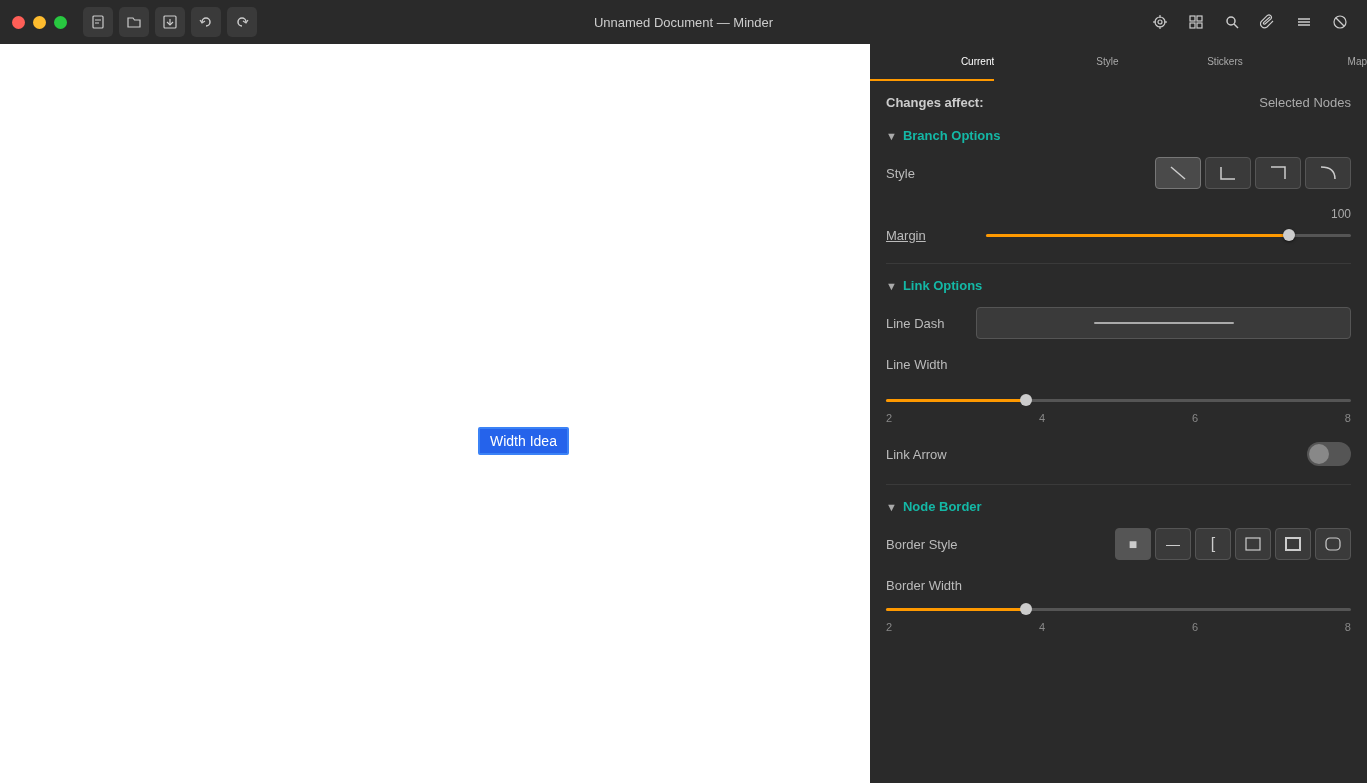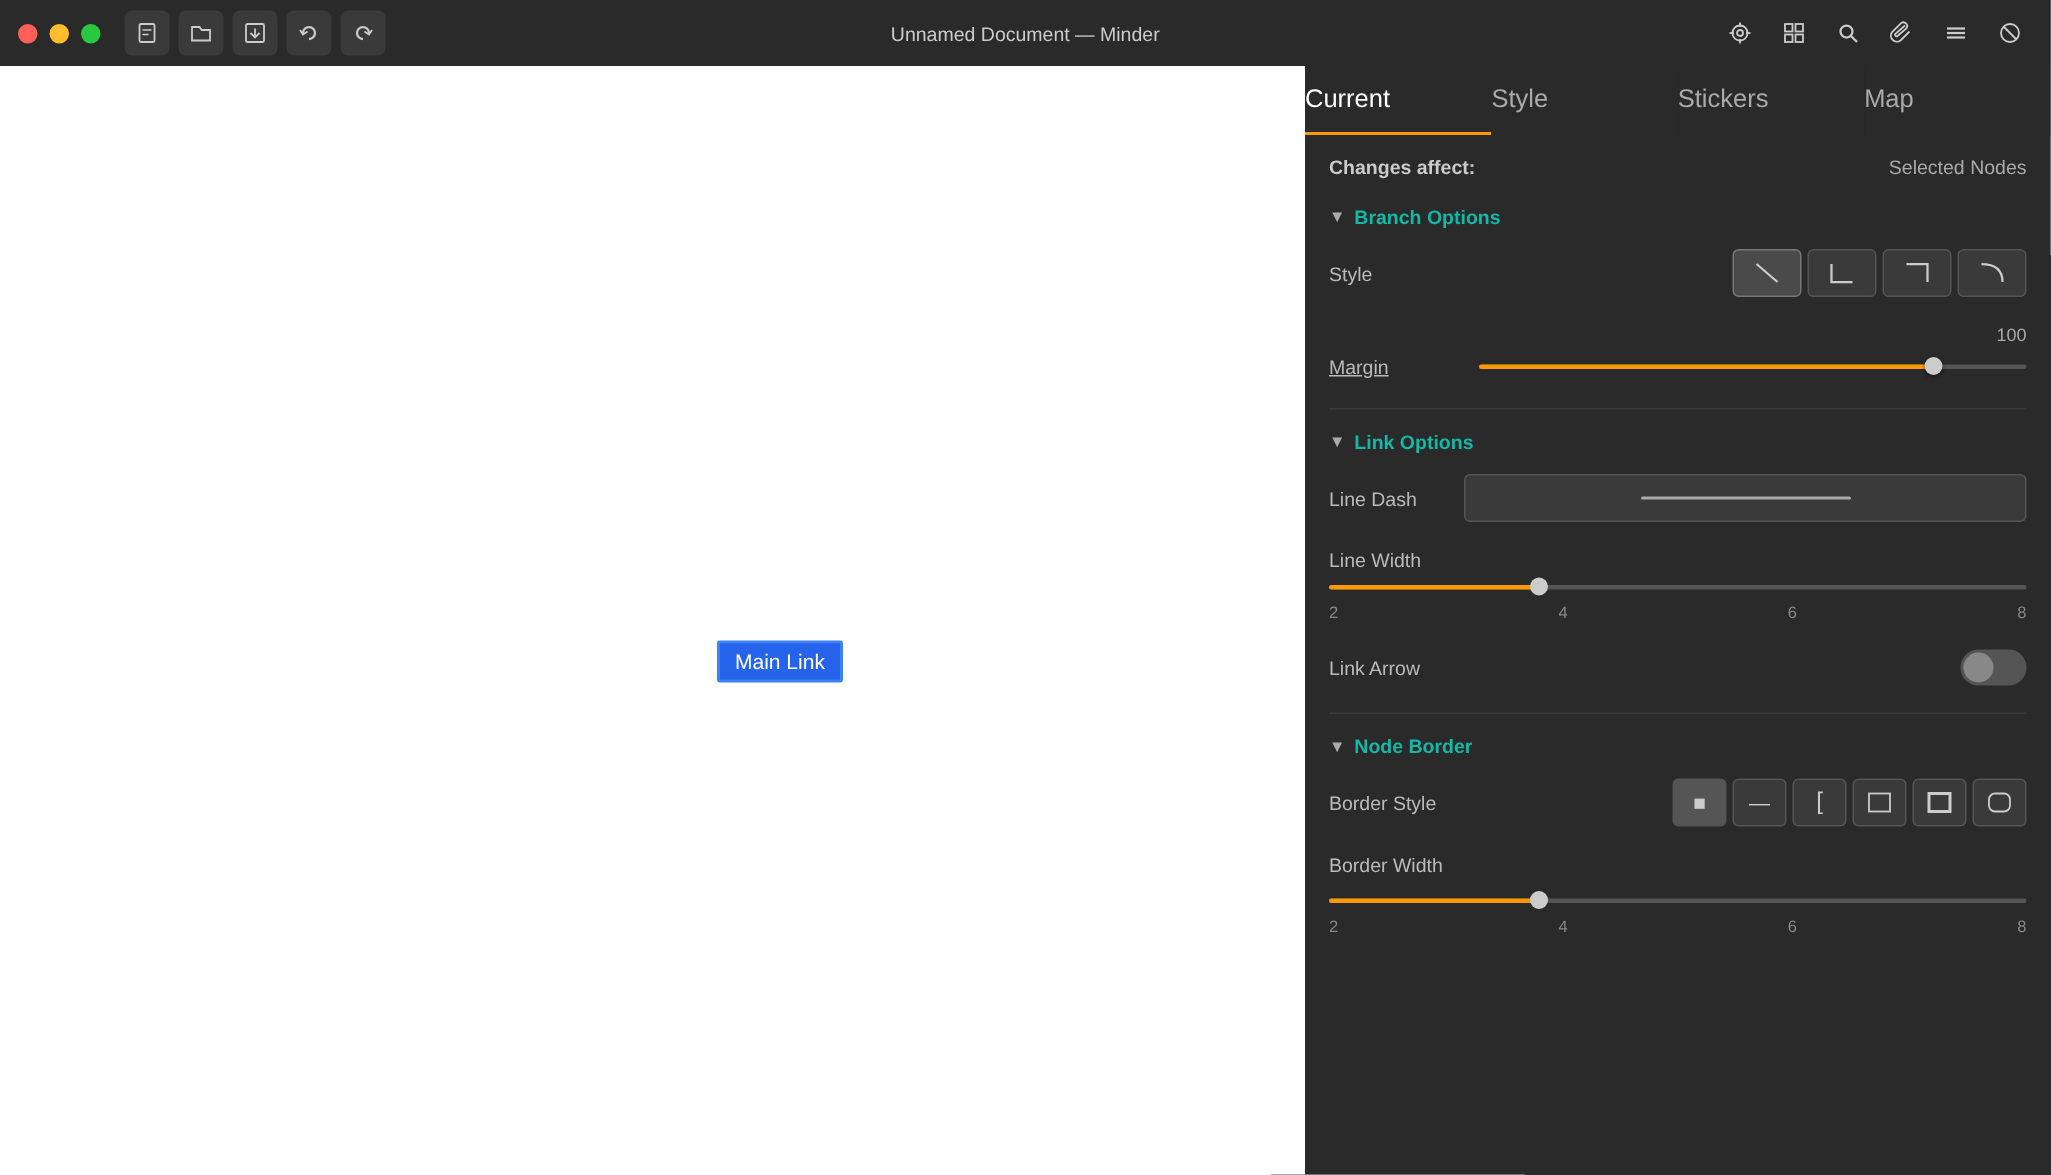--- a/index.html
+++ b/index.html
@@ -130,22 +130,22 @@
 
     
     .panel-tabs {
       display: flex;
       background: #222;
       flex-shrink: 0;
     }
     .panel-tab {
       flex: 1;
       padding: 12px 0;
-      text-align: left;
-      font-size: 17px;
+      text-align: right;
+      font-size: 10px;
       color: #aaa;
       cursor: pointer;
       border-bottom: 2px solid transparent;
       background: #2a2a2a;
     }
     .panel-tab.active {
       color: #fff;
       background: #2a2a2a;
       border-bottom: 2px solid #f90;
     }
@@ -482,21 +482,21 @@
         <circle cx="8" cy="8" r="6" stroke="#ccc" stroke-width="1.2" fill="none"></circle>
         <line x1="4" y1="4" x2="12" y2="12" stroke="#ccc" stroke-width="1.2"></line>
       </svg>
     </button>
   </div>
 </div>
 
 <div class="main-content">
 
   <div class="canvas-area">
-    <div class="main-idea-node">Main Link</div>
+    <div class="main-idea-node">Width Idea</div>
   </div>
 
   <div class="right-panel">
 
     <div class="panel-tabs">
       <div class="panel-tab active">Current</div>
       <div class="panel-tab">Style</div>
       <div class="panel-tab">Stickers</div>
       <div class="panel-tab">Map</div>
     </div>
@@ -561,21 +561,21 @@
         <span class="section-header-title">Link Options</span>
       </div>
 
       <div class="prop-row">
         <span class="prop-label">Line Dash</span>
         <div class="line-dash-control" style="flex: 1;">
           <div class="line-dash-preview"></div>
         </div>
       </div>
 
-      <div class="prop-row" style="align-items: flex-start; flex-direction: column; gap: 0;">
+      <div class="prop-row" style="align-items: flex-start; flex-direction: column; gap: 18px;">
         <span class="prop-label">Line Width</span>
         <div class="tick-slider-container" style="width: 100%;">
           <div class="tick-slider-track-area">
             <div class="tick-slider-track" style="width: 100%;">
               <div class="tick-slider-fill" style="width: 30%"></div>
               <div class="tick-slider-thumb" style="left: 30%"></div>
             </div>
           </div>
           <div class="tick-labels">
             <span class="tick-label">2</span>

